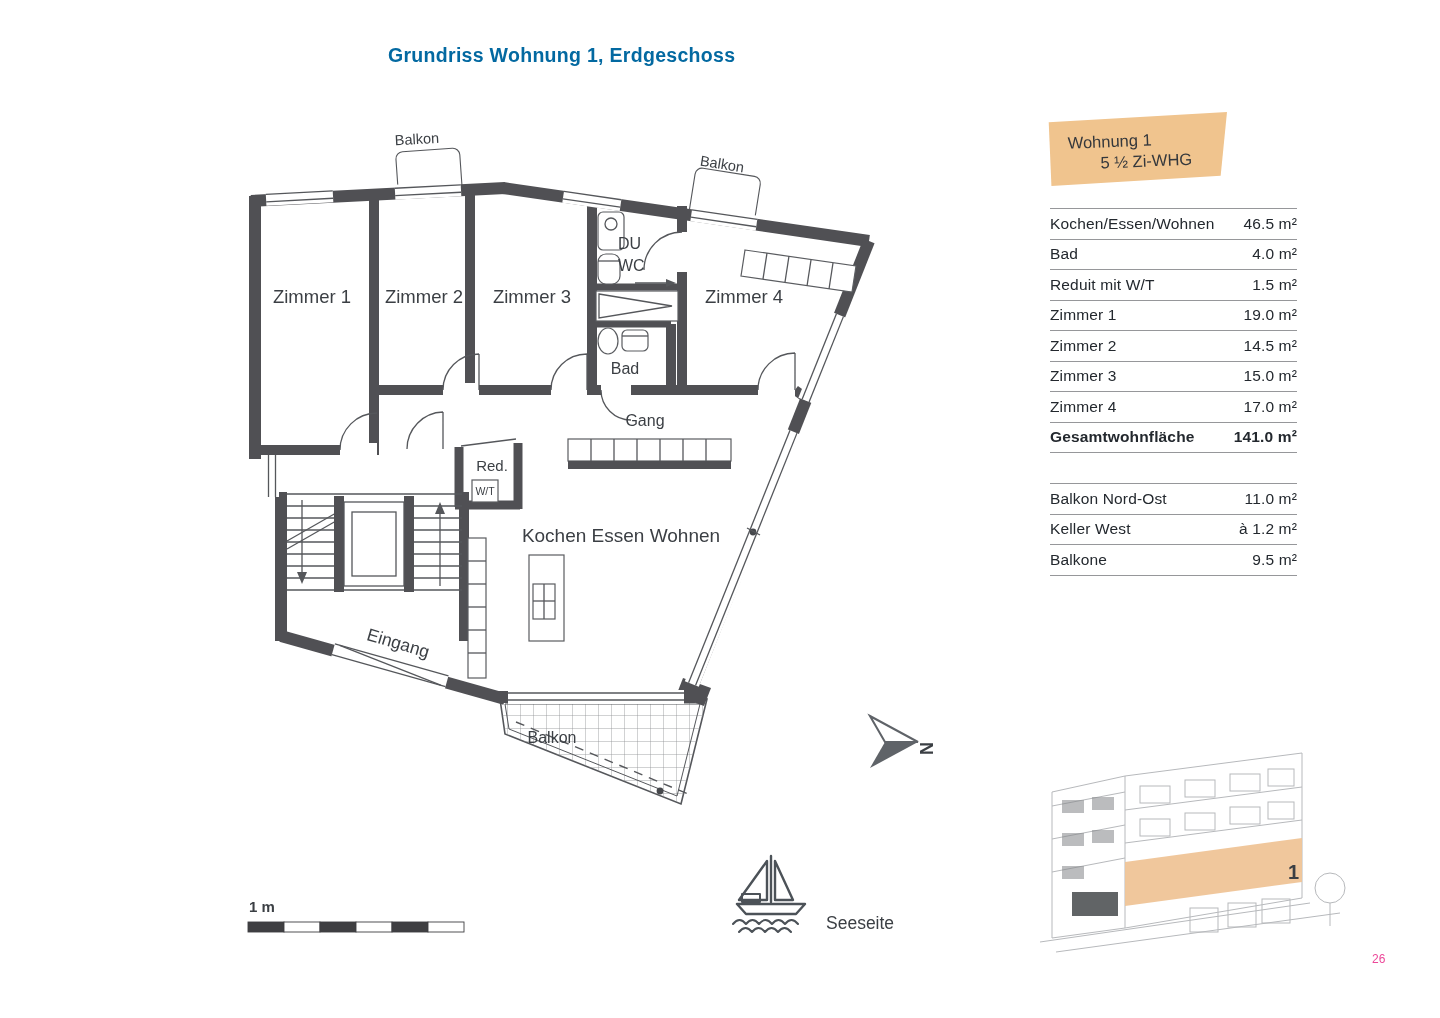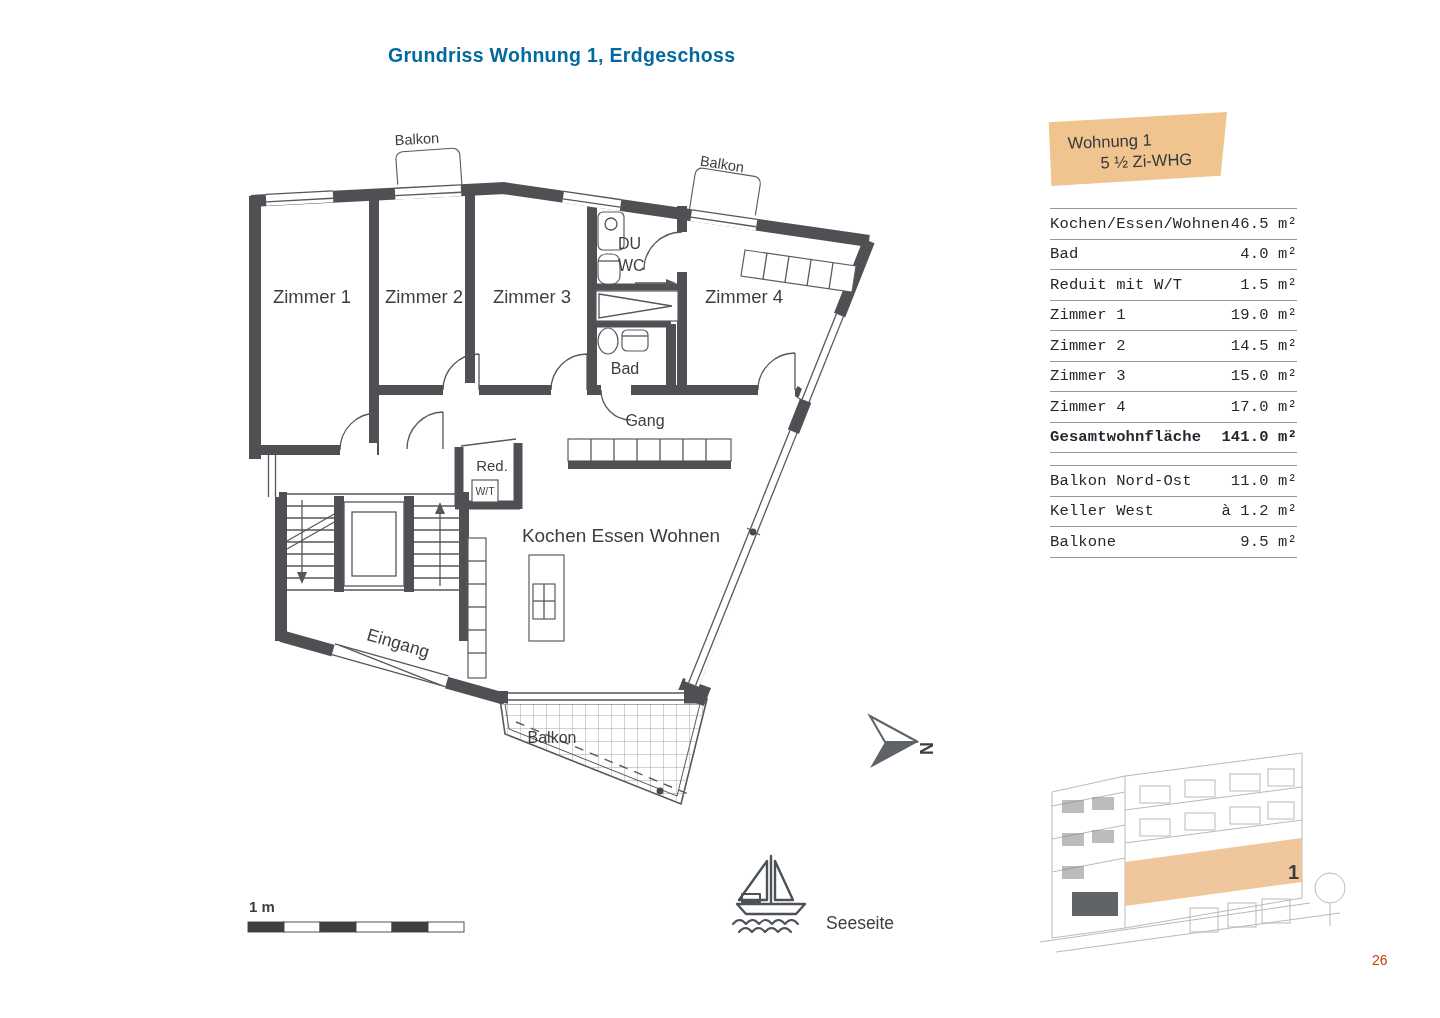--- a/index.html
+++ b/index.html
@@ -1,36 +1,36 @@
 <!DOCTYPE html>
 <html><head>
 <meta charset="utf-8">
 <style>
   html,body{margin:0;padding:0;background:#ffffff;}
   body{width:1440px;height:1018px;position:relative;overflow:hidden;
        font-family:"Liberation Sans", sans-serif;color:#2c3137;}
   .abs{position:absolute;}
   
   #page-title{left:388px;top:44px;font-size:19.5px;font-weight:600;letter-spacing:.3px;color:#0369a1;}
-  #page-number{left:1372px;top:952px;font-size:14px;color:#c2410c;}
+  #page-number{left:1372px;top:952px;font-size:12px;color:#ec4899;}
   
   #unit-badge{left:1046px;top:112px;width:181px;height:74px;background:#f0c48e;
       clip-path:polygon(1.5% 14%, 100% 0%, 96.5% 86%, 3% 100%);}
   #unit-badge .inner{position:absolute;left:0;top:0;width:100%;height:100%;
       transform:rotate(-2.4deg);color:#35383c;font-size:16.5px;line-height:21px;}
   #unit-badge .l1{position:absolute;left:22px;top:18px;}
   #unit-badge .l2{position:absolute;left:54px;top:39px;}
   
   #area-table{left:1050px;top:208px;width:247px;font-size:15.5px;color:#23282e;}
-  .tbl{border-top:1px solid #96979a;font-family:Liberation Mono, monospace;}
+  .tbl{border-top:1px solid #96979a;}
   .tbl .row{display:flex;justify-content:space-between;align-items:center;
       height:29.5px;border-bottom:1px solid #96979a;letter-spacing:.15px;}
   .tbl .row .val{white-space:nowrap;}
   .tbl .row.bold{font-weight:bold;}
-  #area-table .tbl2{margin-top:12px;}
+  #area-table .tbl2{margin-top:30px;}
   
   svg{position:absolute;left:0;top:0;}
   svg text{font-family:"Liberation Sans", sans-serif;fill:#3b3f44;}
   .wall{stroke:#505054;fill:none;}
   .thin{stroke:#55575b;stroke-width:1.3;fill:none;}
   .thin2{stroke:#55575b;stroke-width:1.1;fill:#ffffff;}
   .whiteband{fill:#ffffff;stroke:none;}
   .fix{stroke:#5a5c60;stroke-width:1.2;fill:#ffffff;}
   .arc{stroke:#55575b;stroke-width:1.3;fill:none;}
   .lbl{font-size:18.5px;}

